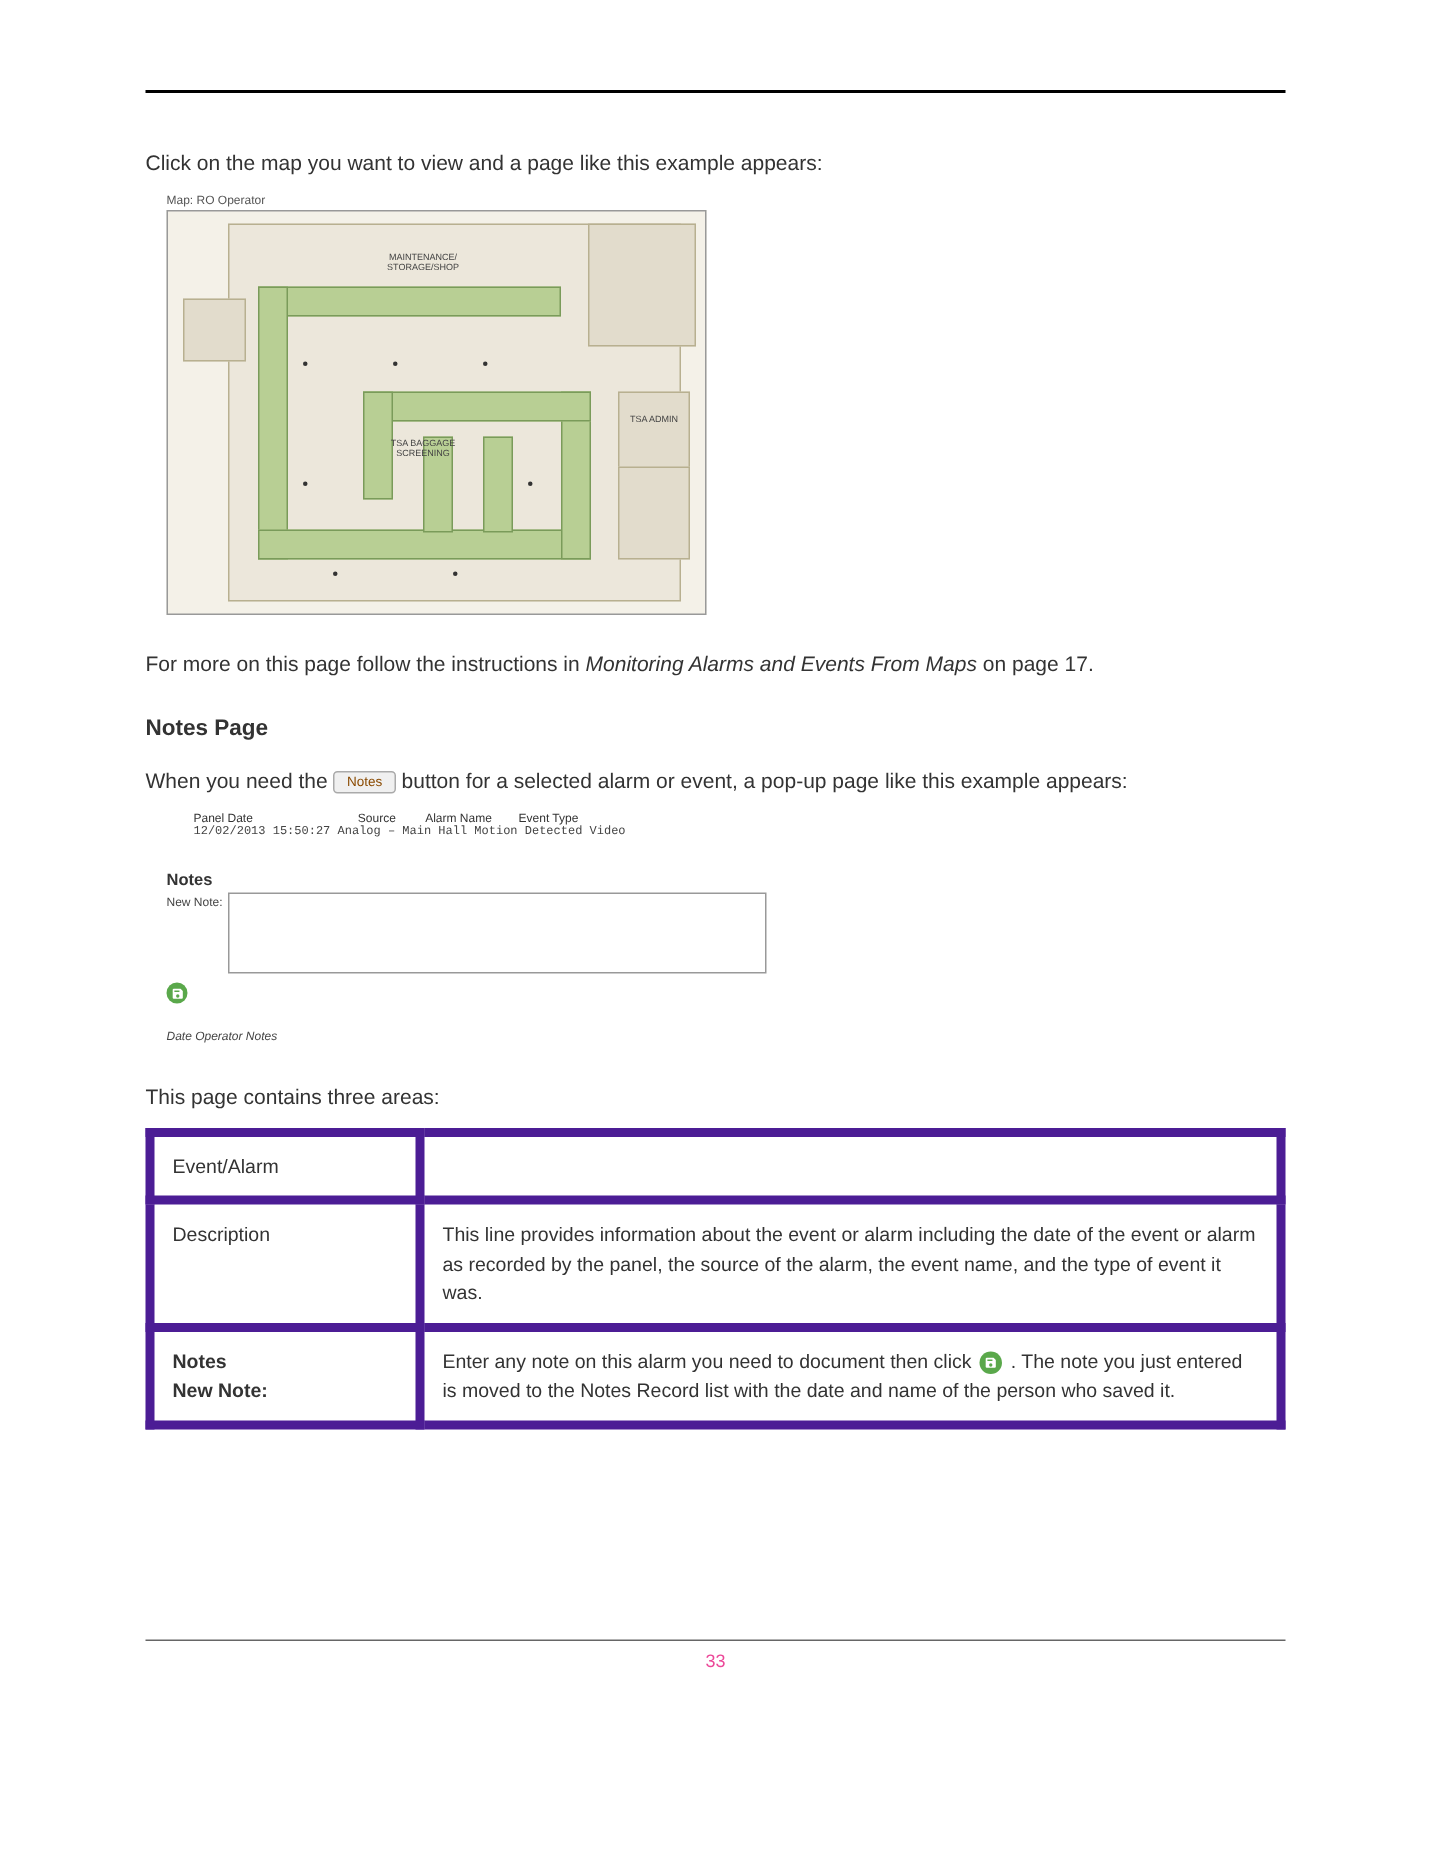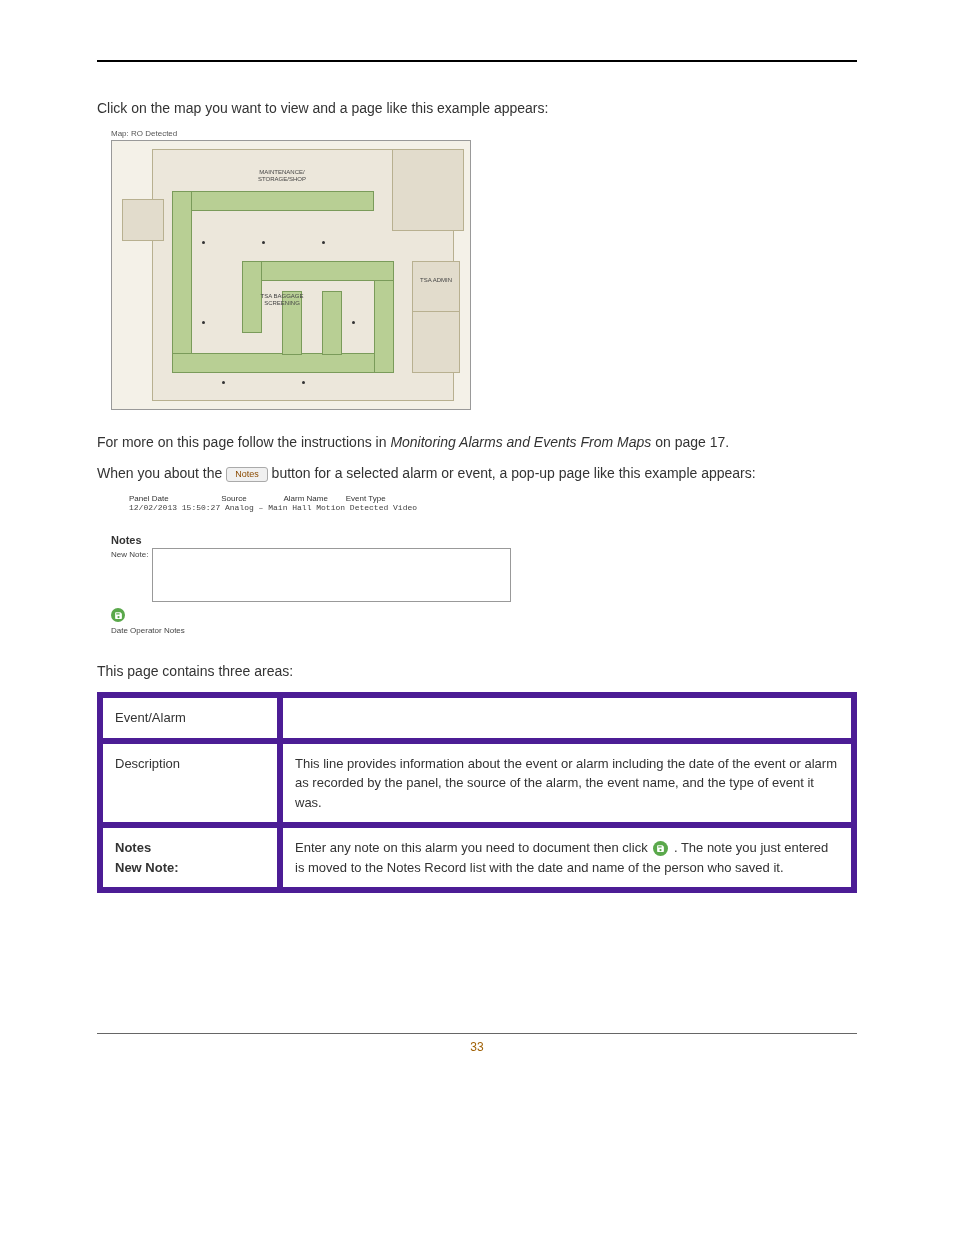--- a/index.html
+++ b/index.html
@@ -138,21 +138,22 @@
     align-items: center;
     justify-content: center;
     color: #fff;
     font-size: 9px;
     margin-top: 6px;
   }
   .save-icon svg { width:9px; height:9px; }
   .notes-figure .record-head {
     font-size: 8px;
     color: #444;
-    margin-top: 4px;
+    margin-top: 16px;
+    font-style: italic;
   }
   table.areas {
     border-collapse: collapse;
     width: 100%;
     margin-top: 10px;
     font-size: 13px;
   }
   table.areas td {
     border: 6px solid #4c1d95;
     padding: 10px 12px;
@@ -175,36 +176,36 @@
     margin: 0 2px;
   }
   .inline-save-icon svg { width:9px; height:9px; fill:#fff; }
   .check-icon svg {
     width: 22px;
     height: 18px;
   }
   .footer {
     text-align: center;
     font-size: 12px;
-    color: #a16207;
+    color: #ec4899;
     border-top: 1px solid #666;
     margin-top: 140px;
     padding-top: 6px;
   }
 </style>
 </head>
 <body>
 
 <div class="page">
   <div class="top-rule"></div>
 
   <p class="body-text">Click on the map you want to view and a page like this example appears:</p>
 
   <div class="map-figure">
-    <div class="map-caption">Map: RO Detected</div>
+    <div class="map-caption">Map: RO Operator</div>
     <div class="map-img">
 
       <div class="room-block" style="left:40px; top:8px; width:300px; height:250px; background:#ece7db;"></div>
       <div class="room-block" style="left:10px; top:58px; width:40px; height:40px;"></div>
       <div class="room-block" style="left:280px; top:8px; width:70px; height:80px;"></div>
       <div class="room-block" style="left:300px; top:120px; width:46px; height:50px;"></div>
       <div class="room-block" style="left:300px; top:170px; width:46px; height:60px;"></div>
 
       <div class="conveyor" style="left:60px; top:50px; width:200px; height:18px;"></div>
       <div class="conveyor" style="left:60px; top:50px; width:18px; height:180px;"></div>
@@ -229,31 +230,32 @@
       <div class="dot" style="left:240px; top:180px;"></div>
       <div class="dot" style="left:110px; top:240px;"></div>
       <div class="dot" style="left:190px; top:240px;"></div>
     </div>
   </div>
 
   <p class="body-text">
     <span>For more on this page follow the instructions in </span><span class="italic-ref">Monitoring Alarms and Events From Maps</span><span> on page 17.</span>
   </p>
 
+  <h3 class="section-heading">Notes Page</h3>
 
   <p class="body-text">
-    <span>When you about the </span>
+    <span>When you need the </span>
     <span class="notes-btn-inline">Notes</span>
     <span> button for a selected alarm or event, a pop-up page like this example appears:</span>
   </p>
 
   <div class="notes-figure">
     <div class="ev-head">
       <span style="width:90px; padding-left:18px;">Panel Date</span>
-      <span style="width:60px;">Source</span>
+      <span style="width:60px;text-align:center;">Source</span>
       <span style="width:60px;">Alarm Name</span>
       <span>Event Type</span>
     </div>
     <div class="ev-row" style="padding-left:18px;">12/02/2013 15:50:27 Analog – Main Hall Motion Detected Video</div>
     <div class="notes-title">Notes</div>
     <div class="newnote-row">
       <span class="newnote-label">New Note:</span>
       <textarea style=""></textarea>
     </div>
     <span class="save-icon">

